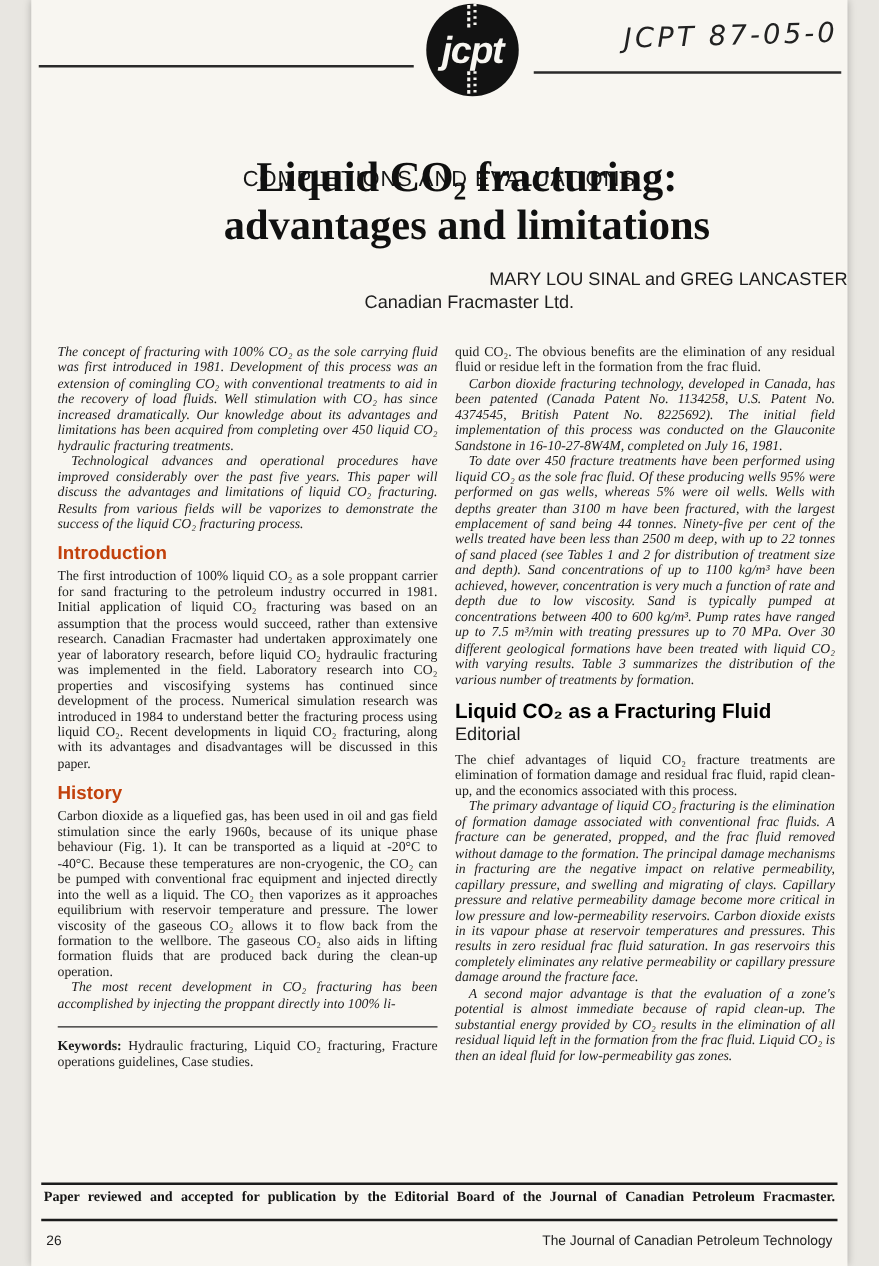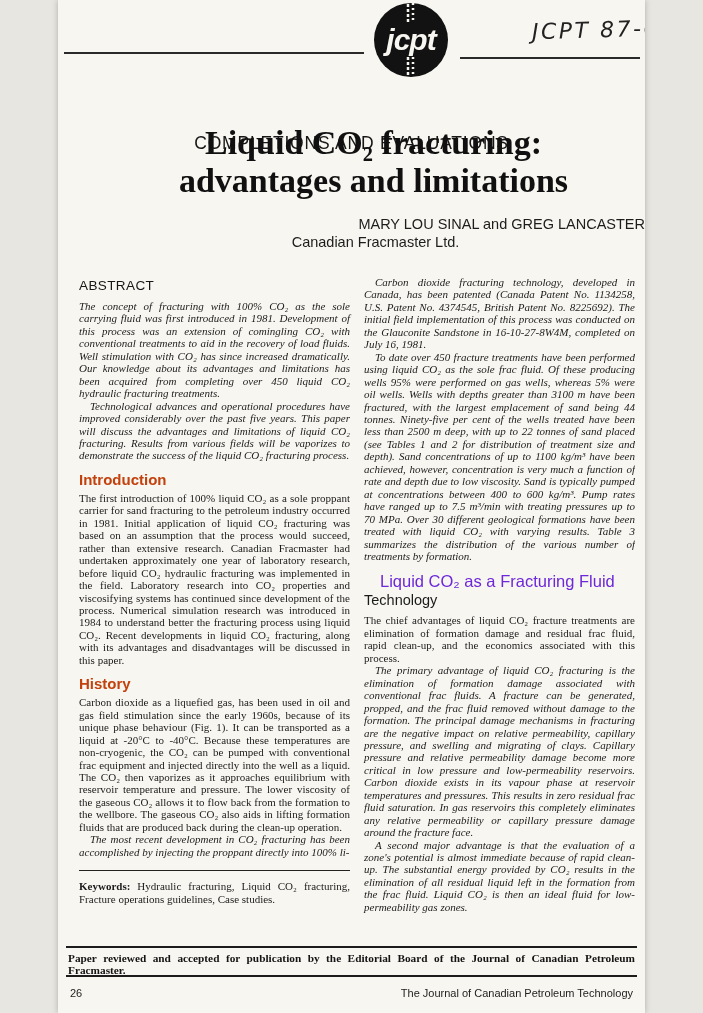--- a/index.html
+++ b/index.html
@@ -1,17 +1,17 @@
 <!DOCTYPE html>
 <html><head>
 <meta charset="utf-8">
 <style>
   html,body { margin:0; padding:0; background:#e8e6e1; }
   .page {
-    position:relative; width:587px; height:1013px; margin:0 auto;
+    position:relative; width:653px; height:1013px; margin:0 auto;
     background:#f8f6f1; color:#1b1b1b; overflow:hidden;
     font-family:"Liberation Serif", serif;
     box-shadow:0 0 6px rgba(0,0,0,.25);
   }
   
   .rule-left  { position:absolute; top:52px; left:6px;  width:300px; border-top:2.6px solid #2a2a2a; }
   .rule-right { position:absolute; top:57px; left:402px; right:5px;  border-top:2.2px solid #2a2a2a; }
   .logo { position:absolute; top:1px; left:315px; width:76px; height:78px; }
   .handwritten {
     position:absolute; top:16px; left:474px; width:225px;
@@ -48,22 +48,22 @@
   .abs { font-style:italic; }
   .abstract-h {
     margin:2px 0 7px; font-family:"Liberation Sans", sans-serif;
     font-weight:normal; font-size:13.5px; letter-spacing:.4px; color:#161616;
   }
   .h-bold {
     margin:9px 0 4px; font-family:"Liberation Sans", sans-serif;
     font-weight:bold; font-size:15px; color:#c2410c;
   }
   .h-big {
-    margin:10px 16px 0; font-family:"Liberation Sans", sans-serif;
-    font-weight:normal; font-size:16.5px; color:#6d28d9;
+    margin:10px 0 0; font-family:"Liberation Sans", sans-serif;
+    font-weight:bold; font-size:16.5px; color:#000000;
   }
   .subhead {
     margin:1px 0 6px; font-family:"Liberation Sans", sans-serif;
     font-size:14.5px; color:#1b1b1b;
   }
   .kw-rule { border-top:1.8px solid #222; margin:12px 0 9px; }
   .keywords { font-size:10.6px; line-height:12.4px; text-align:left; }
   .keywords b { font-weight:bold; }
   
   .rule-full-top    { position:absolute; top:946px; left:8px; right:8px; border-top:2.4px solid #1c1c1c; }
@@ -106,41 +106,41 @@
     <span>Liquid CO₂ fracturing:</span><br>
     <span>advantages and limitations</span>
   </h1>
 
   <div class="authors">MARY LOU SINAL and GREG LANCASTER</div>
   <div class="affiliation">Canadian Fracmaster Ltd.</div>
 
   <div class="columns">
 
     <div class="col">
-      <div class="abstract-h">ABSTRACT</div>
       <p class="abs">The concept of fracturing with 100% CO₂ as the sole carrying fluid was first introduced in 1981. Development of this process was an extension of comingling CO₂ with conventional treatments to aid in the recovery of load fluids. Well stimulation with CO₂ has since increased dramatically. Our knowledge about its advantages and limitations has been acquired from completing over 450 liquid CO₂ hydraulic fracturing treatments.</p>
       <p class="abs indent">Technological advances and operational procedures have improved considerably over the past five years. This paper will discuss the advantages and limitations of liquid CO₂ fracturing. Results from various fields will be vaporizes to demonstrate the success of the liquid CO₂ fracturing process.</p>
 
       <div class="h-bold">Introduction</div>
       <p>The first introduction of 100% liquid CO₂ as a sole proppant carrier for sand fracturing to the petroleum industry occurred in 1981. Initial application of liquid CO₂ fracturing was based on an assumption that the process would succeed, rather than extensive research. Canadian Fracmaster had undertaken approximately one year of laboratory research, before liquid CO₂ hydraulic fracturing was implemented in the field. Laboratory research into CO₂ properties and viscosifying systems has continued since development of the process. Numerical simulation research was introduced in 1984 to understand better the fracturing process using liquid CO₂. Recent developments in liquid CO₂ fracturing, along with its advantages and disadvantages will be discussed in this paper.</p>
 
       <div class="h-bold">History</div>
       <p>Carbon dioxide as a liquefied gas, has been used in oil and gas field stimulation since the early 1960s, because of its unique phase behaviour (Fig. 1). It can be transported as a liquid at -20°C to -40°C. Because these temperatures are non-cryogenic, the CO₂ can be pumped with conventional frac equipment and injected directly into the well as a liquid. The CO₂ then vaporizes as it approaches equilibrium with reservoir temperature and pressure. The lower viscosity of the gaseous CO₂ allows it to flow back from the formation to the wellbore. The gaseous CO₂ also aids in lifting formation fluids that are produced back during the clean-up operation.</p>
       <p class="indent">The most recent development in CO₂ fracturing has been accomplished by injecting the proppant directly into 100% li-</p>
 
       <div class="kw-rule"></div>
       <p class="keywords"><b>Keywords:</b><span> Hydraulic fracturing, Liquid CO₂ fracturing, Fracture operations guidelines, Case studies.</span></p>
     </div>
 
     <div class="col">
+      <p>quid CO₂. The obvious benefits are the elimination of any residual fluid or residue left in the formation from the frac fluid.</p>
       <p class="indent">Carbon dioxide fracturing technology, developed in Canada, has been patented (Canada Patent No. 1134258, U.S. Patent No. 4374545, British Patent No. 8225692). The initial field implementation of this process was conducted on the Glauconite Sandstone in 16-10-27-8W4M, completed on July 16, 1981.</p>
       <p class="indent">To date over 450 fracture treatments have been performed using liquid CO₂ as the sole frac fluid. Of these producing wells 95% were performed on gas wells, whereas 5% were oil wells. Wells with depths greater than 3100 m have been fractured, with the largest emplacement of sand being 44 tonnes. Ninety-five per cent of the wells treated have been less than 2500 m deep, with up to 22 tonnes of sand placed (see Tables 1 and 2 for distribution of treatment size and depth). Sand concentrations of up to 1100 kg/m³ have been achieved, however, concentration is very much a function of rate and depth due to low viscosity. Sand is typically pumped at concentrations between 400 to 600 kg/m³. Pump rates have ranged up to 7.5 m³/min with treating pressures up to 70 MPa. Over 30 different geological formations have been treated with liquid CO₂ with varying results. Table 3 summarizes the distribution of the various number of treatments by formation.</p>
 
       <div class="h-big">Liquid CO₂ as a Fracturing Fluid</div>
-      <div class="subhead">Technology</div>
+      <div class="subhead">Editorial</div>
 
       <p>The chief advantages of liquid CO₂ fracture treatments are elimination of formation damage and residual frac fluid, rapid clean-up, and the economics associated with this process.</p>
       <p class="indent">The primary advantage of liquid CO₂ fracturing is the elimination of formation damage associated with conventional frac fluids. A fracture can be generated, propped, and the frac fluid removed without damage to the formation. The principal damage mechanisms in fracturing are the negative impact on relative permeability, capillary pressure, and swelling and migrating of clays. Capillary pressure and relative permeability damage become more critical in low pressure and low-permeability reservoirs. Carbon dioxide exists in its vapour phase at reservoir temperatures and pressures. This results in zero residual frac fluid saturation. In gas reservoirs this completely eliminates any relative permeability or capillary pressure damage around the fracture face.</p>
       <p class="indent">A second major advantage is that the evaluation of a zone's potential is almost immediate because of rapid clean-up. The substantial energy provided by CO₂ results in the elimination of all residual liquid left in the formation from the frac fluid. Liquid CO₂ is then an ideal fluid for low-permeability gas zones.</p>
     </div>
   </div>
 
   <div class="rule-full-top"></div>
   <div class="review-line">Paper reviewed and accepted for publication by the Editorial Board of the Journal of Canadian Petroleum Fracmaster.</div>
   <div class="rule-full-bottom"></div>

